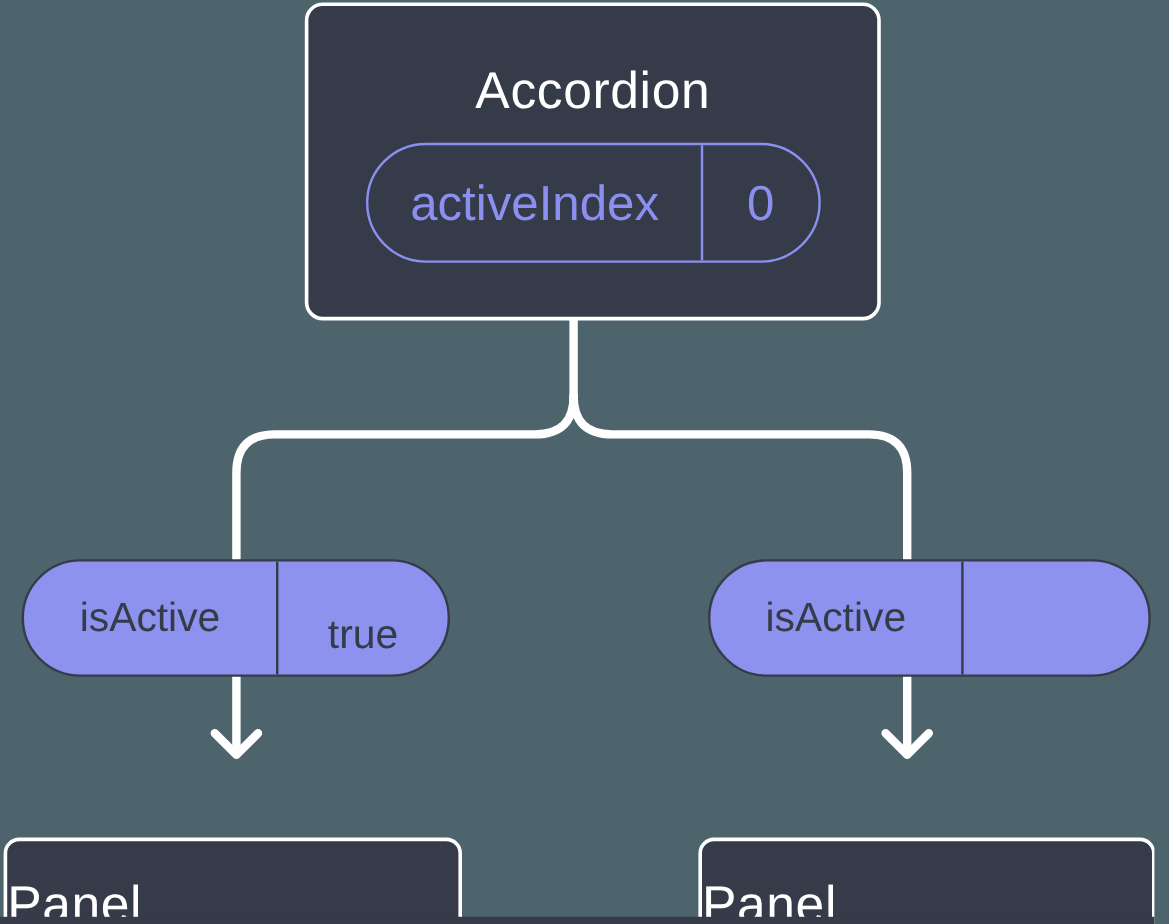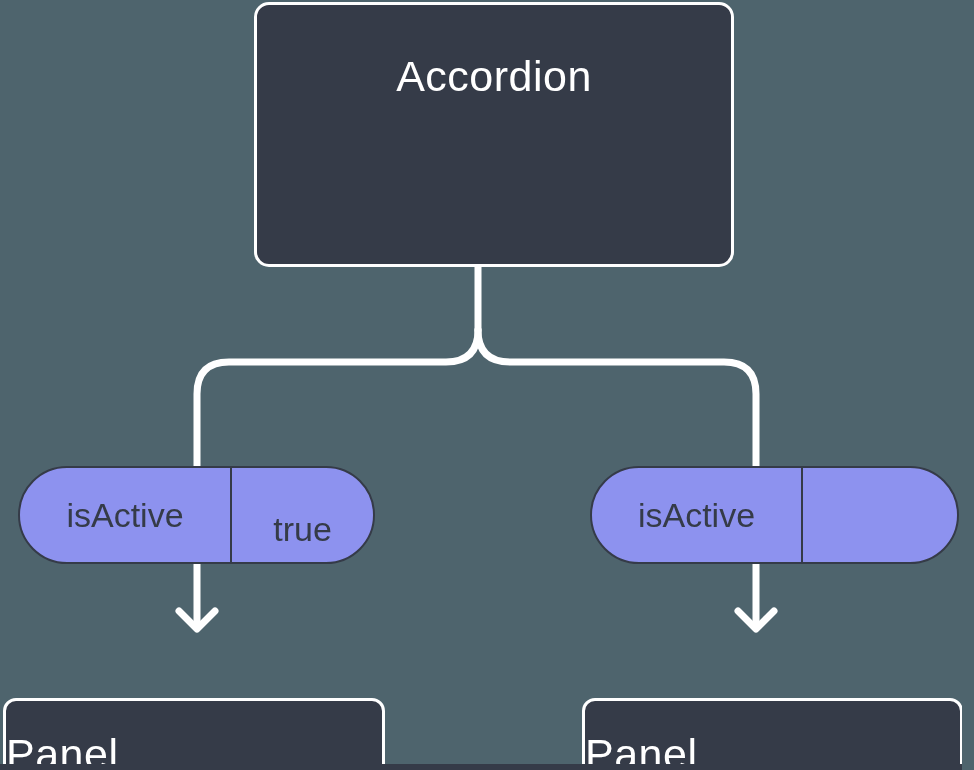--- a/index.html
+++ b/index.html
@@ -113,20 +113,24 @@
   <svg class="connector-layer" viewBox="0 0 974 770" width="974" height="770">
     <path d="M478 264 L478 330"></path>
     <path d="M478 330 Q478 362 446 362 L229 362 Q197 362 197 394 L197 627"></path>
     <path d="M179 611 L197 629 L215 611"></path>
     <path d="M478 330 Q478 362 510 362 L724 362 Q756 362 756 394 L756 627"></path>
     <path d="M738 611 L756 629 L774 611"></path>
   </svg>
 
   <div class="node root-node">
     <div class="root-title">Accordion</div>
+    <div class="state-pill">
+      <div class="seg seg-label">activeIndex</div>
+      <div class="seg seg-value">0</div>
+    </div>
   </div>
 
   <div class="prop-pill pill-left">
     <div class="seg seg-label">isActive</div>
     <div class="seg seg-value">true</div>
   </div>
 
   <div class="prop-pill pill-right">
     <div class="seg seg-label">isActive</div>
   </div>

